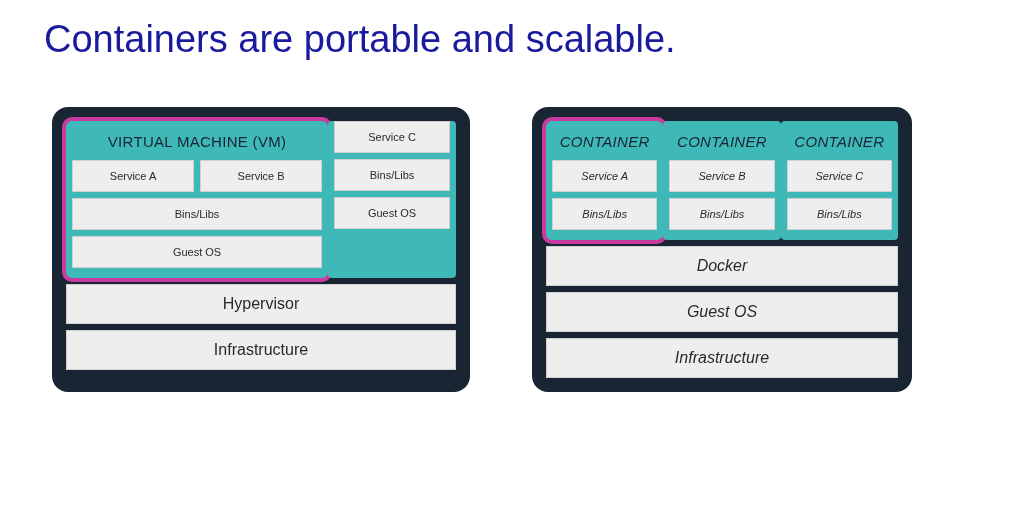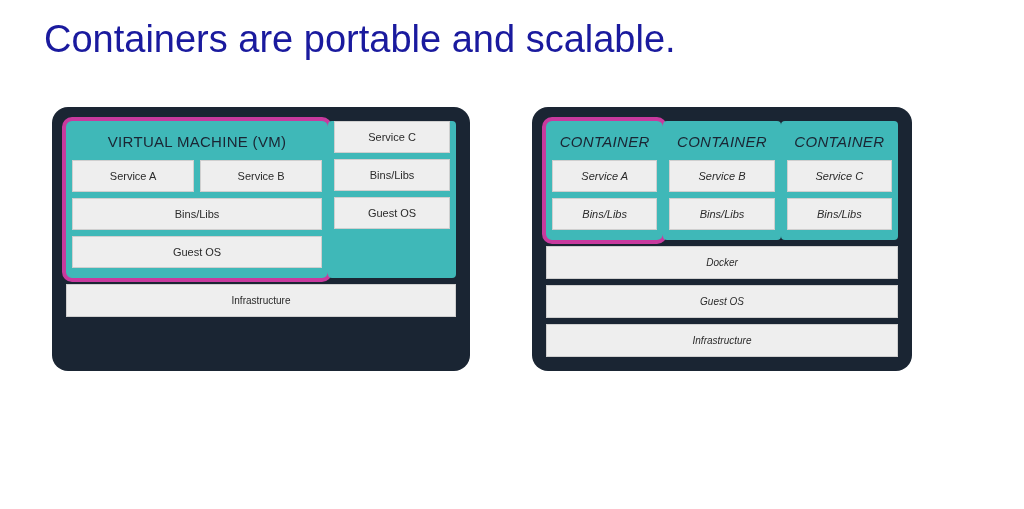--- a/index.html
+++ b/index.html
@@ -73,21 +73,21 @@
     padding: 9px 4px;
     flex: 1;
   }
   .cell-full {
     margin: 0 6px 6px 6px;
   }
   .base-row {
     background: #eeeeee;
     border: 1px solid #cfcfcf;
     color: #2a2a2a;
-    font-size: 10px;
+    font-size: 16px;
     text-align: center;
     padding: 10px 4px;
   }
   .vm-inner-stack { display: flex; flex-direction: column; }
   .ctr-inner { display: flex; flex-direction: column; padding: 0 6px; gap: 0; }
   .ctr-inner .cell { margin-bottom: 6px; }
   .ctr-inner .cell:last-child { margin-bottom: 0; }
 </style>
 </head>
 <body>
@@ -115,20 +115,21 @@
         <div class="vm-inner-stack">
           <div class="svc-row">
             <div class="cell">Service C</div>
           </div>
           <div class="cell cell-full">Bins/Libs</div>
           <div class="cell cell-full" style="margin-bottom:0">Guest OS</div>
         </div>
       </div>
 
     </div>
+    <div class="base-row">Hypervisor</div>
     <div class="base-row">Infrastructure</div>
   </div>
 
   <div class="panel panel-right">
     <div class="ctr-row">
 
       <div class="ctr-box highlight">
         <div class="header-label">CONTAINER</div>
         <div class="ctr-inner">
           <div class="cell">Service A</div>

